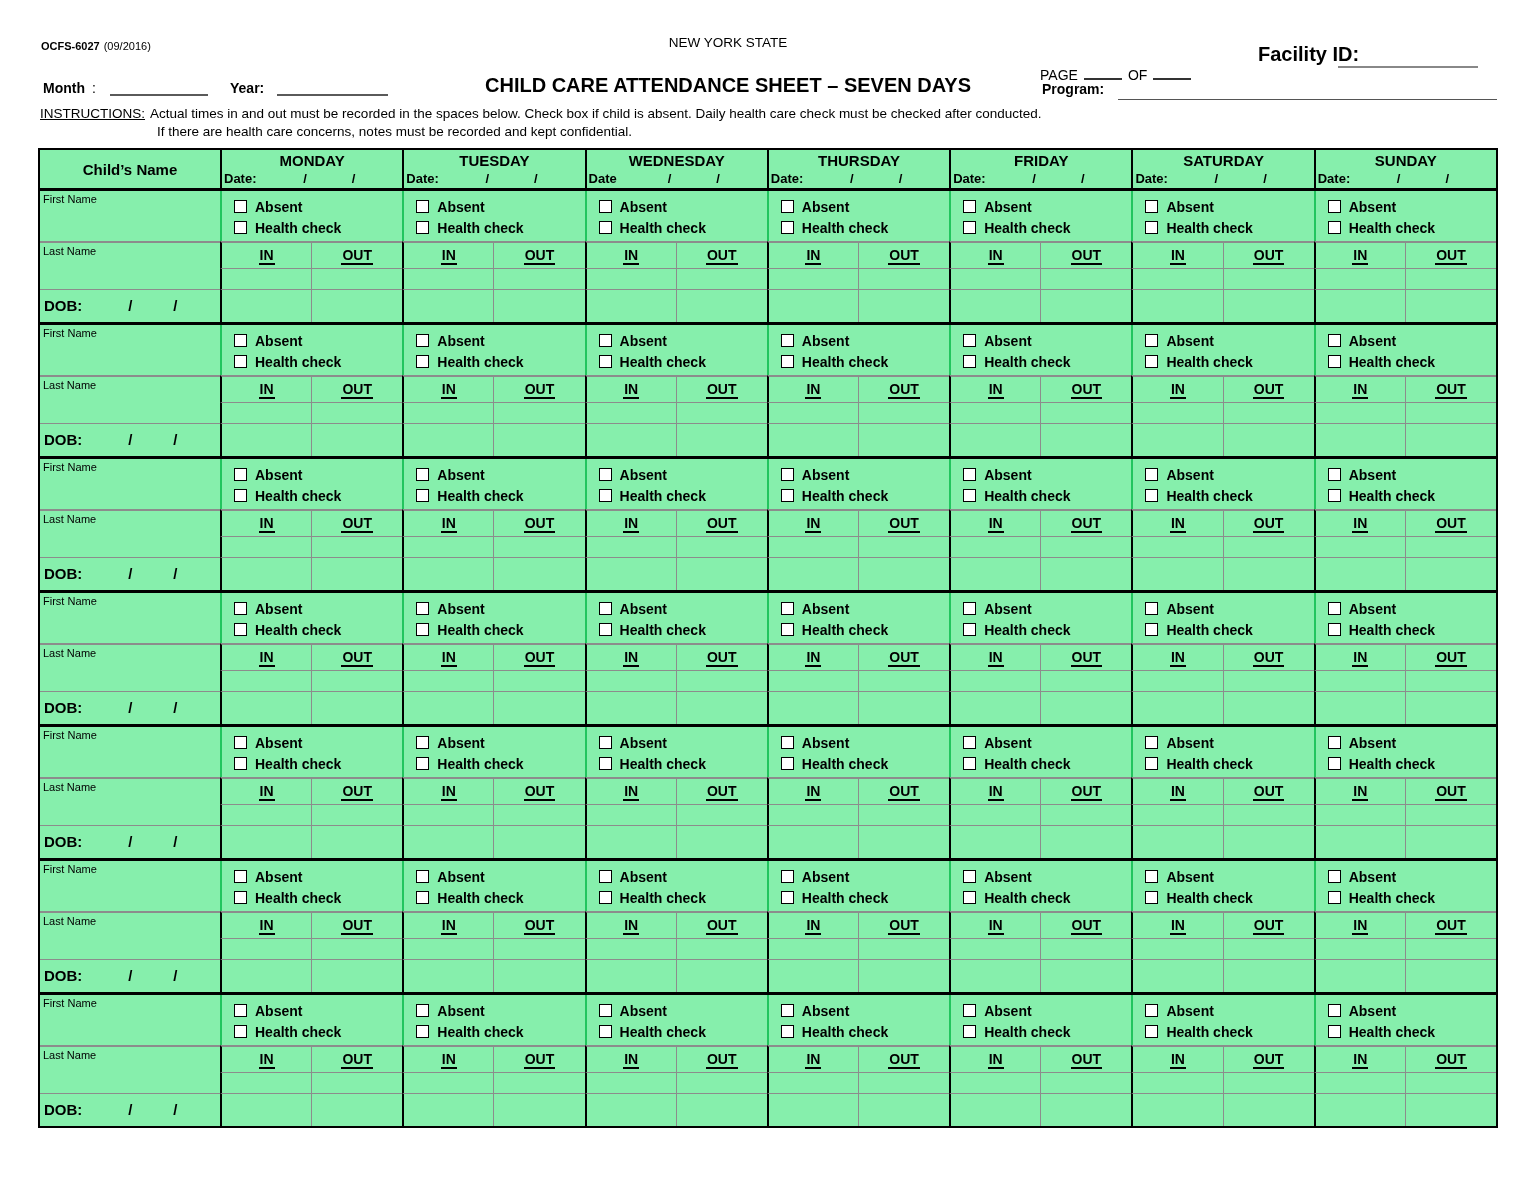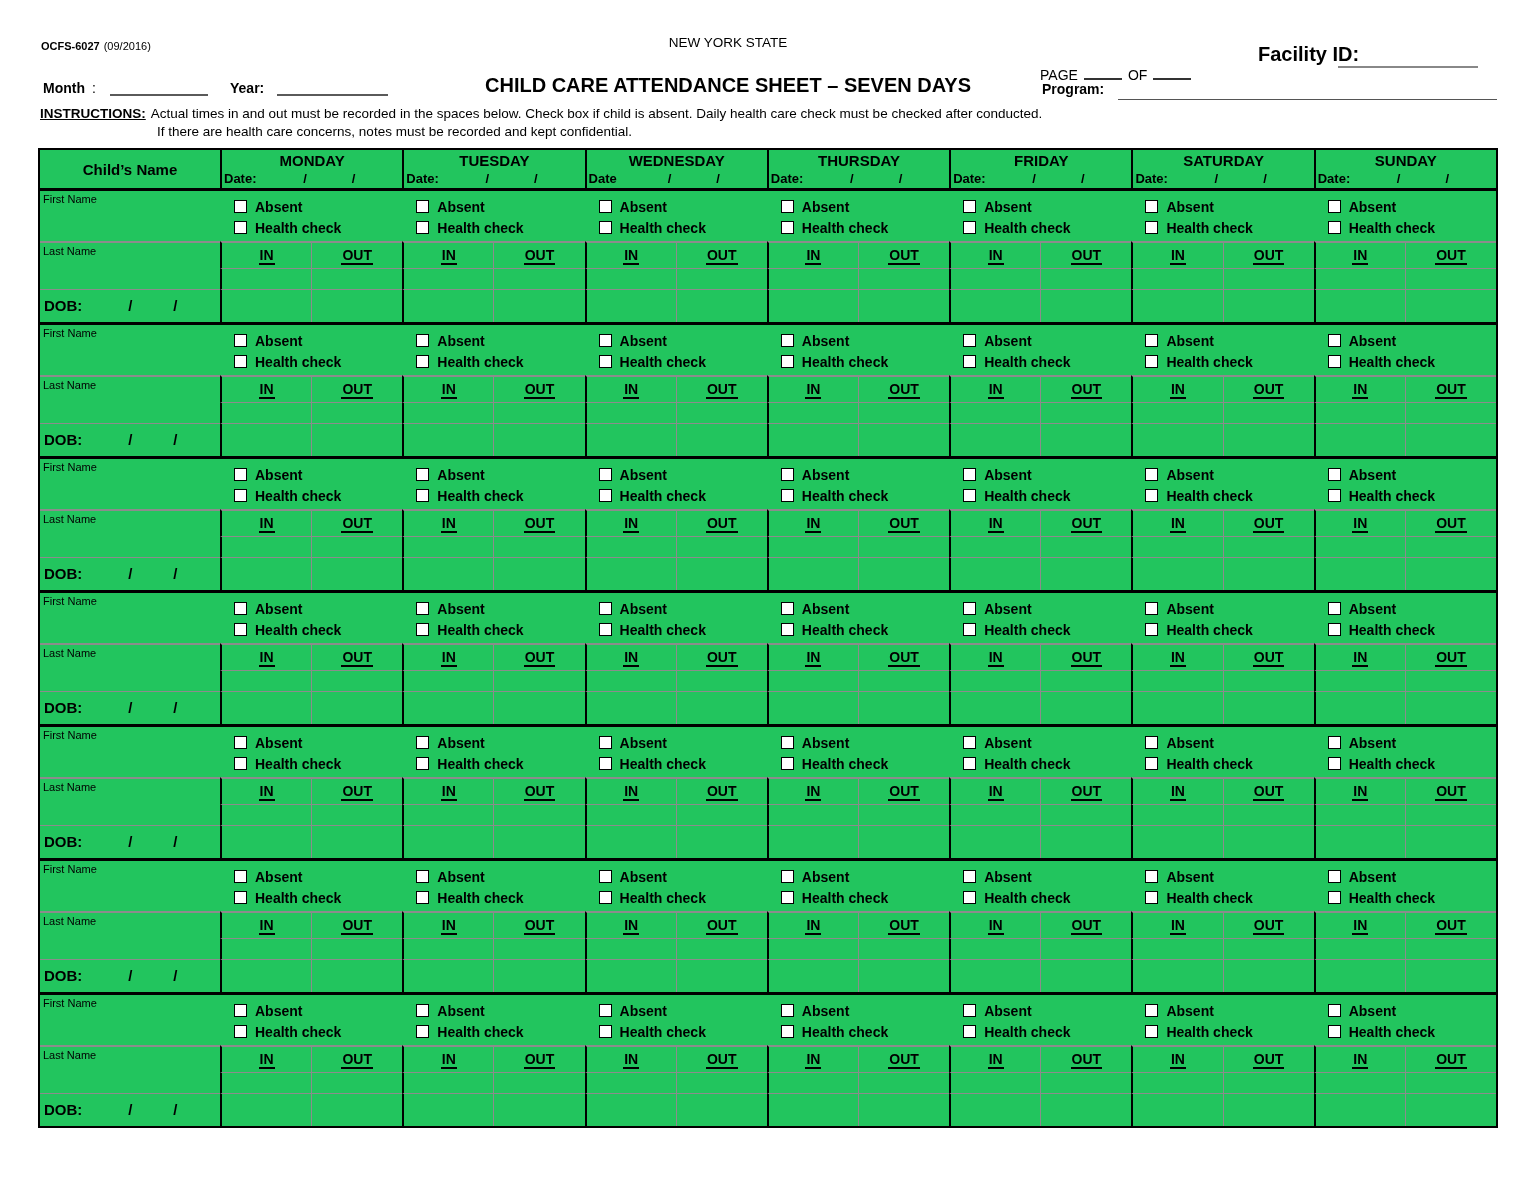--- a/index.html
+++ b/index.html
@@ -32,28 +32,28 @@
     display:inline-block; width:38px; height:14px;
     border-bottom:2px solid #333; margin:0 6px;
   }
   #facility-label { left:1258px; top:43px; font-size:20px; font-weight:bold; }
   #facility-blank { left:1338px; top:50px; width:140px; height:18px; border-bottom:2px solid #888; }
 
   #program-label { left:1042px; top:81px; font-size:14px; font-weight:bold; }
   #program-blank { left:1118px; top:82px; width:379px; height:18px; border-bottom:1.5px solid #555; }
 
   #instr1 { left:40px; top:106px; font-size:13.5px; white-space:nowrap; }
-  #instr1 .instr-label { font-weight:bold; text-decoration:underline; }
+  #instr1 .instr-label { font-weight:normal; text-decoration:underline; }
   #instr1 .instr-text { margin-left:5px;margin-top:16px; }
   #instr2 { left:157px; top:124px; font-size:13.5px; white-space:nowrap; }
 
   
   #attendance-table {
     position:absolute; left:38px; top:148px; width:1460px;
-    border:2px solid #000; background:#22c55e;
+    border:2px solid #000; background:#86efac;
   }
   .hdr-row, .block {
     display:grid;
     grid-template-columns:180px repeat(14, 1fr);
   }
   .hdr-row { height:38px; }
   .block {
     grid-template-rows:50px 27px 21px 33px;
     border-top:3px solid #000;
   }

